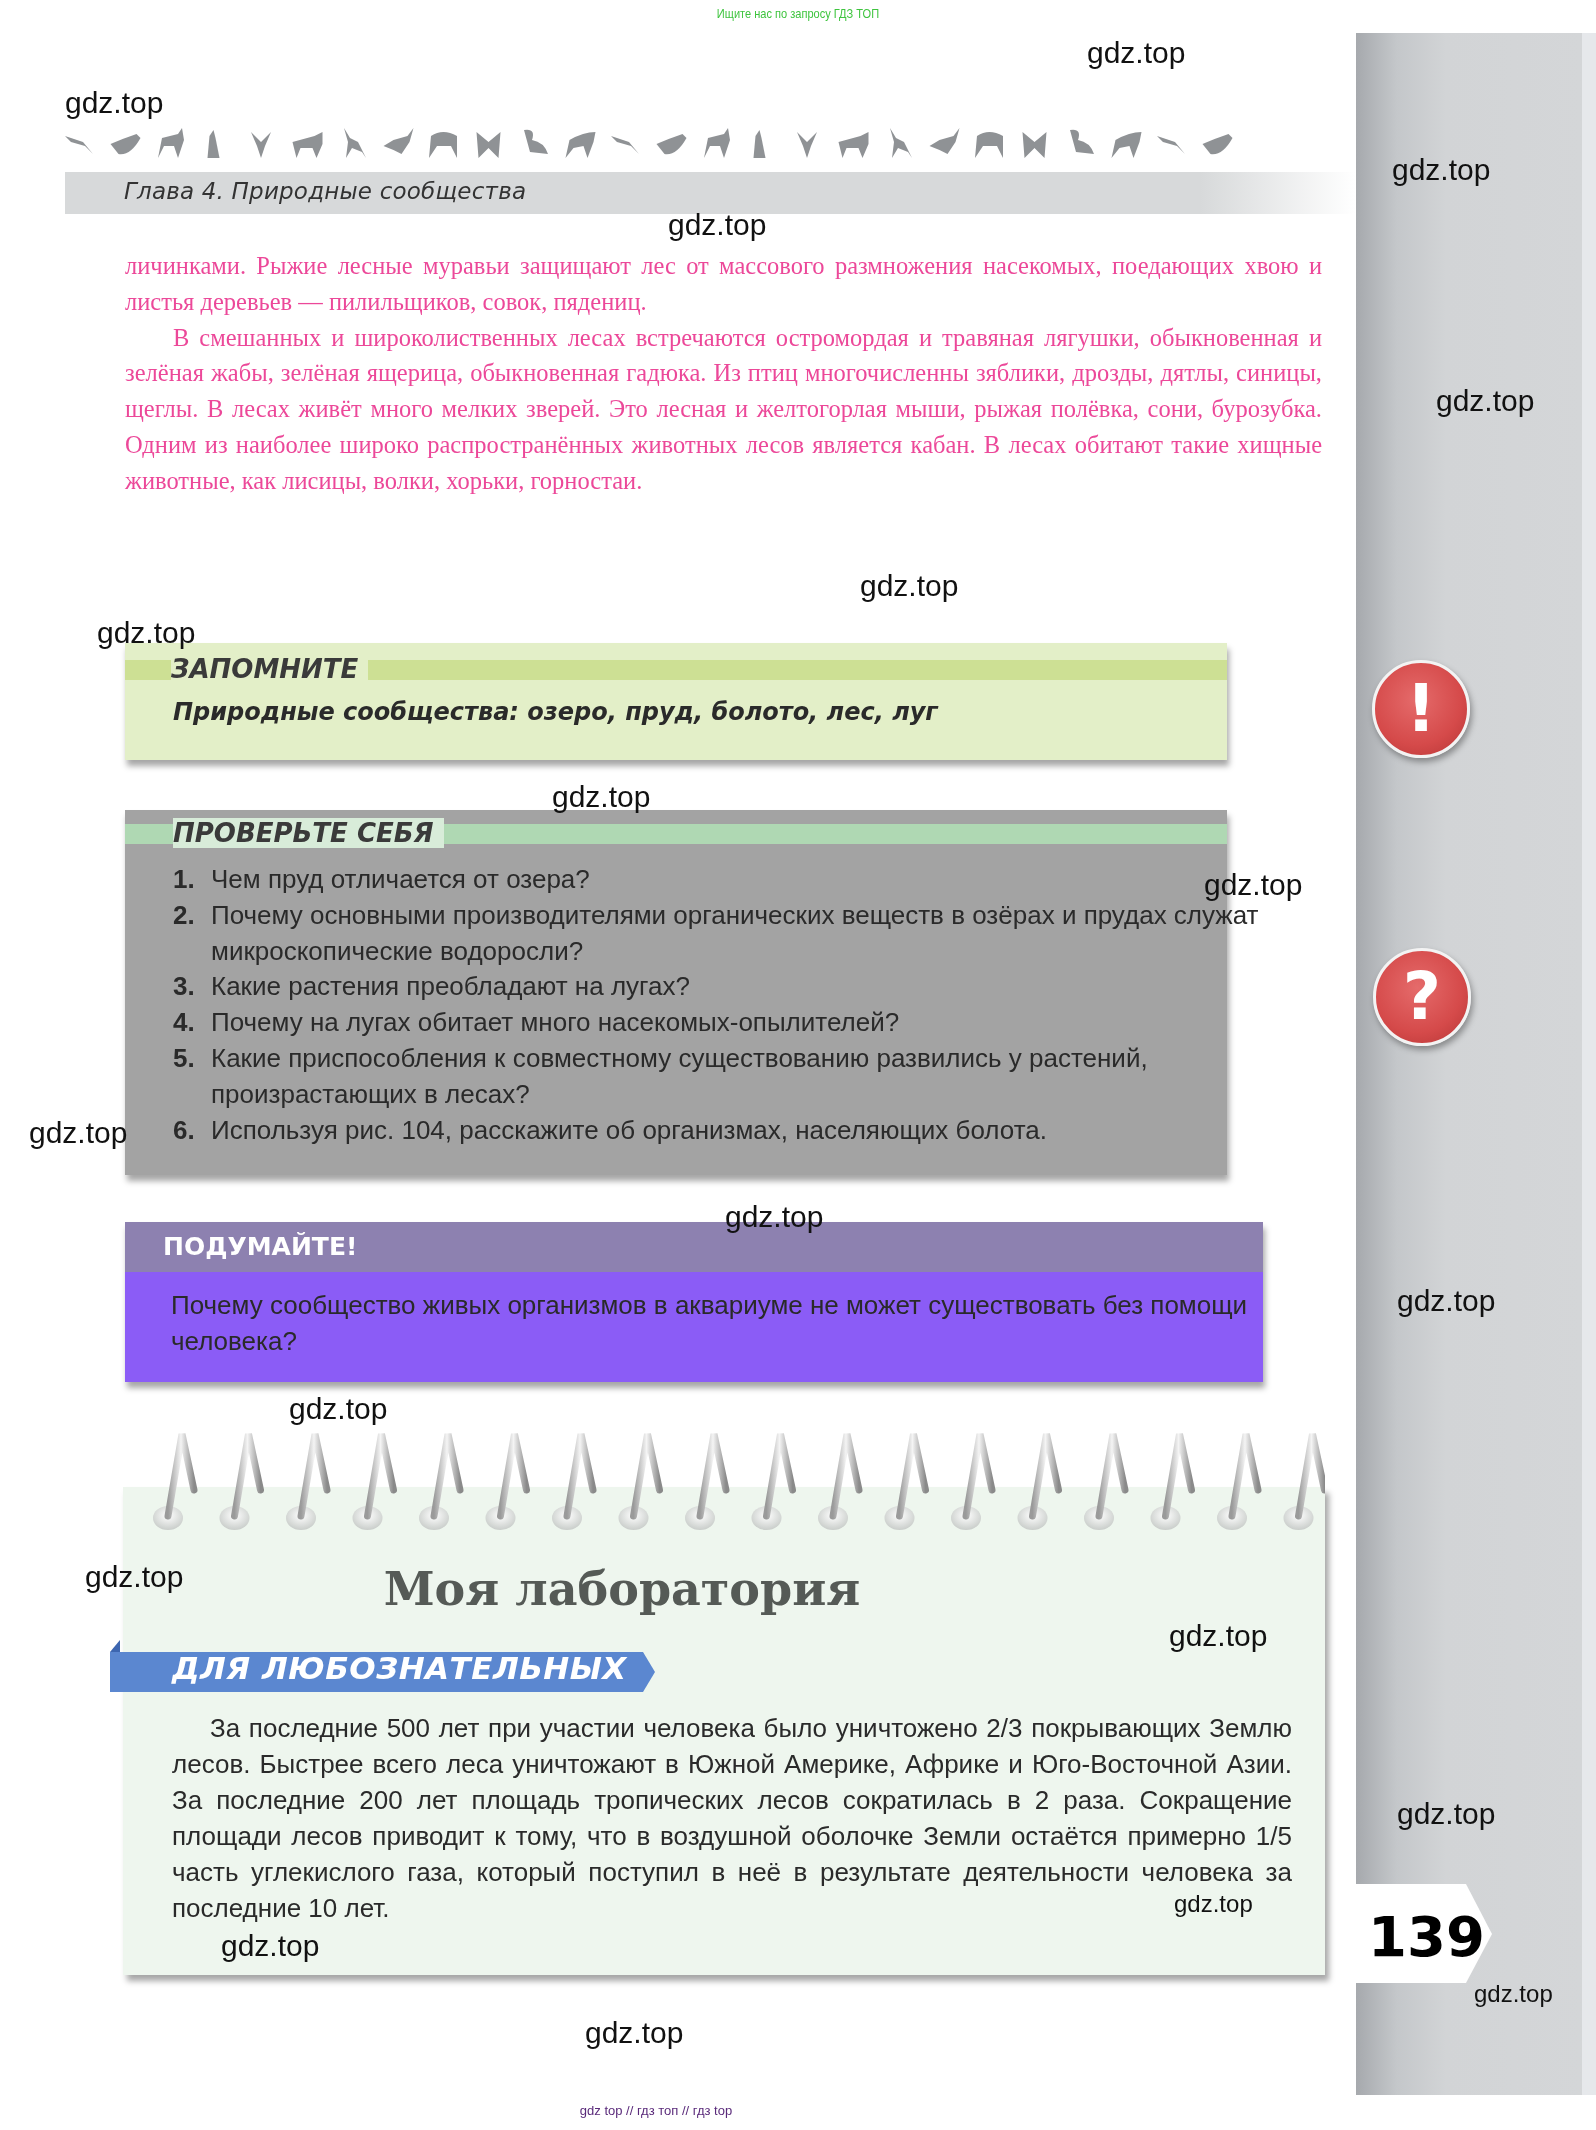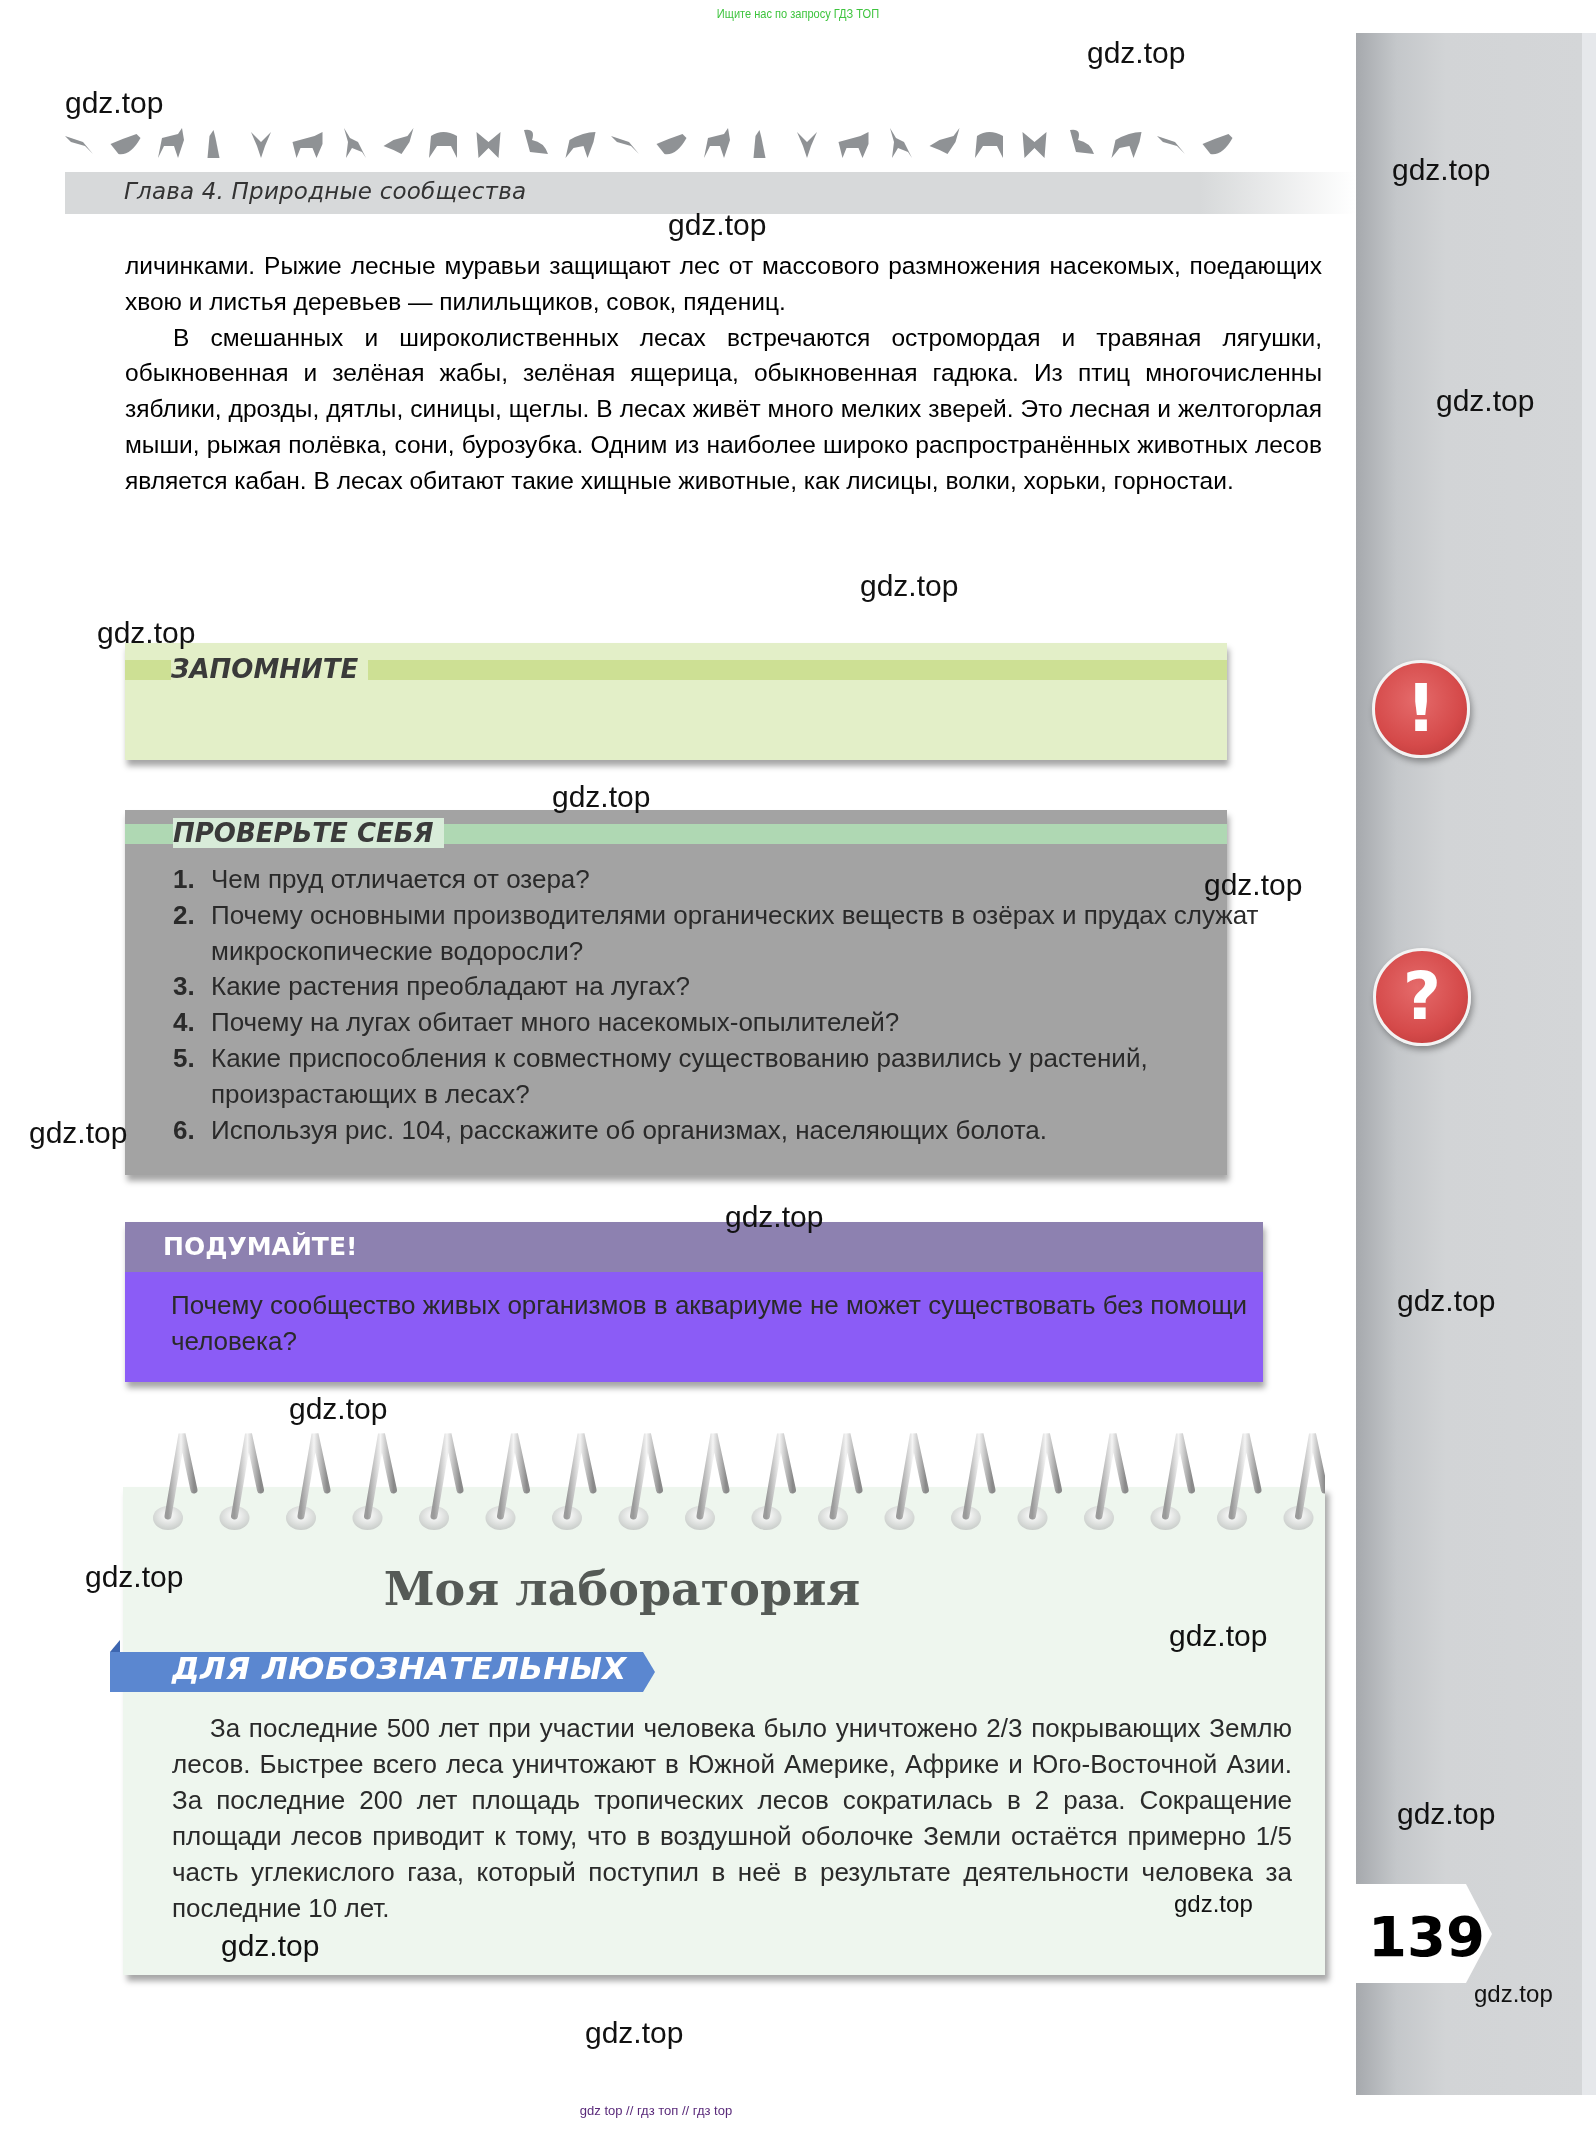--- a/index.html
+++ b/index.html
@@ -4,21 +4,21 @@
 <style>
   html,body{margin:0;padding:0;}
   body{width:1596px;height:2130px;position:relative;background:#ffffff;overflow:hidden;font-family:"DejaVu Sans",sans-serif;}
   .abs{position:absolute;}
   .top-note{left:0;top:6px;width:1596px;text-align:center;font-family:"Liberation Sans",sans-serif;font-size:13px;color:#3ec43e;transform:scaleX(0.85);}
   .sidebar{left:1356px;top:33px;width:226px;height:2062px;background:linear-gradient(to right,#a6a9ad 0%,#c4c7ca 18%,#d2d4d6 40%,#d4d6d8 100%);}
   .sidebar-edge{left:1582px;top:33px;width:14px;height:2062px;background:#e6e8eb;}
   .animals{left:65px;top:126px;width:1190px;height:34px;}
   .chapter-band{left:65px;top:172px;width:1290px;height:42px;background:linear-gradient(to right,#d7d9da 0%,#d7d9da 88%,#ffffff 100%);}
   .chapter-title{left:124px;top:178px;font-family:"DejaVu Sans",sans-serif;font-style:italic;font-size:23px;color:#333;letter-spacing:0.2px;}
-  .body-text{left:125px;top:248px;width:1197px;font-family:Liberation Sans, sans-serif;font-size:24.5px;line-height:35.8px;color:#000000;text-align:justify;}
+  .body-text{left:125px;top:248px;width:1197px;font-family:Liberation Serif, serif;font-size:24.5px;line-height:35.8px;color:#ec4899;text-align:justify;}
   .body-text p{margin:0;}
   .body-text p.indent{text-indent:48px;}
   .box{left:125px;width:1102px;box-shadow:2px 6px 6px rgba(0,0,0,0.35);}
   .remember{top:643px;height:117px;background:#e3efc8;}
   .remember-bar{position:absolute;left:0;top:17px;width:100%;height:20px;background:#cde094;}
   .remember-title{position:absolute;left:46px;top:11px;background:#e3efc8;padding:0 10px 0 0;font-family:"DejaVu Sans",sans-serif;font-weight:bold;font-style:italic;font-size:26px;color:#3a3a3a;line-height:30px;}
   .remember-title::before{content:"";position:absolute;left:-46px;top:6px;width:0;}
   .remember-text{position:absolute;left:48px;top:55px;font-family:"DejaVu Sans",sans-serif;font-weight:bold;font-style:italic;font-size:24px;color:#2a2a2a;}
   .check{top:810px;height:365px;background:#a3a3a3;}
   .check-bar{position:absolute;left:0;top:14px;width:100%;height:20px;background:#afd8b3;}
@@ -89,20 +89,21 @@
 <div class="abs chapter-title">Глава 4. Природные сообщества</div>
 
 <div class="abs body-text">
   <p>личинками. Рыжие лесные муравьи защищают лес от массового размножения насекомых, поедающих хвою и листья деревьев — пилильщиков, совок, пядениц.</p>
   <p class="indent">В смешанных и широколиственных лесах встречаются остромордая и травяная лягушки, обыкновенная и зелёная жабы, зелёная ящерица, обыкновенная гадюка. Из птиц многочисленны зяблики, дрозды, дятлы, синицы, щеглы. В лесах живёт много мелких зверей. Это лесная и желтогорлая мыши, рыжая полёвка, сони, бурозубка. Одним из наиболее широко распространённых животных лесов является кабан. В лесах обитают такие хищные животные, как лисицы, волки, хорьки, горностаи.</p>
 </div>
 
 <div class="abs box remember">
   <div class="remember-bar"></div>
   <div class="remember-title">ЗАПОМНИТЕ</div>
+  <div class="remember-text">Природные сообщества: озеро, пруд, болото, лес, луг</div>
 </div>
 <div class="abs icon-circle icon-excl">!</div>
 
 <div class="abs box check">
   <div class="check-bar"></div>
   <div class="check-title">ПРОВЕРЬТЕ СЕБЯ</div>
   <ol class="check-list">
     <li><span class="num">1.</span><span>Чем пруд отличается от озера?</span></li>
     <li><span class="num">2.</span><span>Почему основными производителями органических веществ в озёрах и прудах служат микроскопические водоросли?</span></li>
     <li><span class="num">3.</span><span>Какие растения преобладают на лугах?</span></li>

